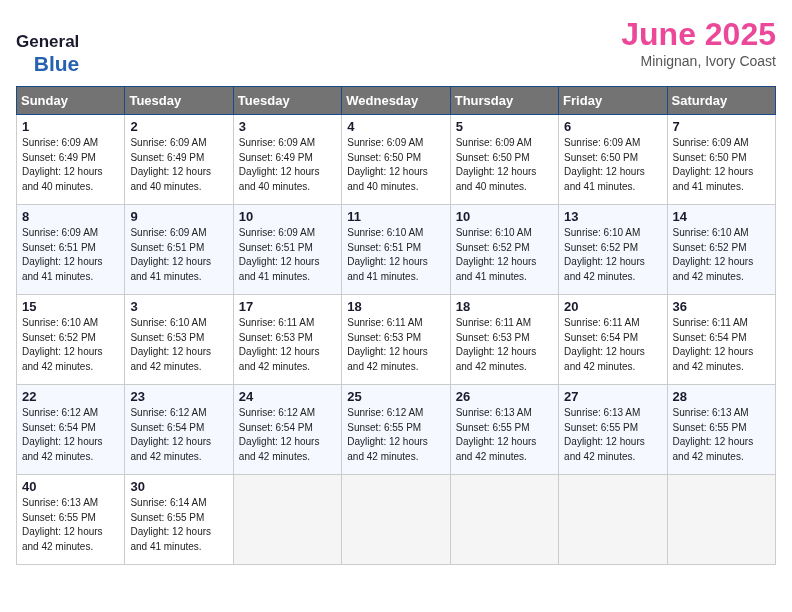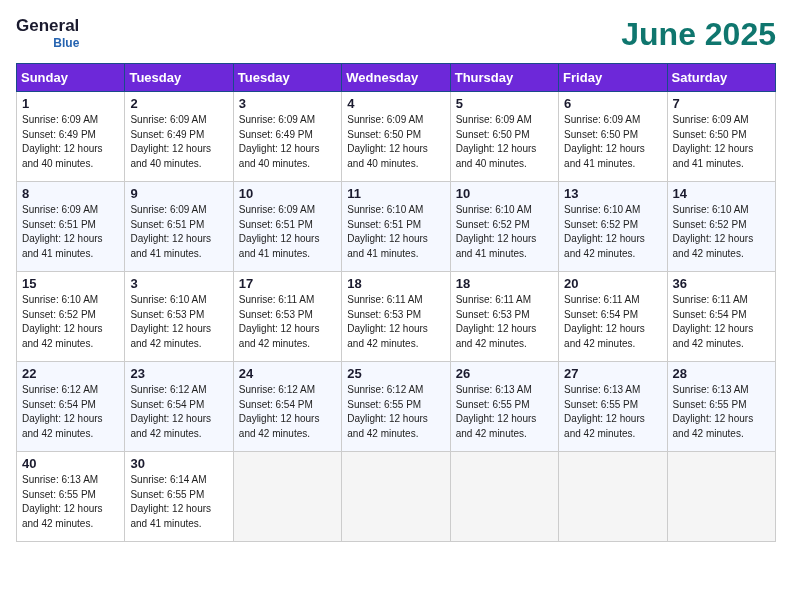--- a/index.html
+++ b/index.html
@@ -20,33 +20,33 @@
       display: flex;
       align-items: center;
       gap: 4px;
     }
     .title-block {
       text-align: right;
     }
     .month-year {
       font-size: 32px;
       font-weight: bold;
-      color: #0f766e;
+      color: #ec4899;
     }
     .location {
       font-size: 14px;
       color: #555;
     }
     .calendar {
       width: 100%;
       border-collapse: collapse;
       font-size: 11px;
     }
     .calendar thead tr th {
-      background: #6d28d9;
+      background: #737373;
       color: #fff;
       padding: 6px 4px;
       text-align: left;
       font-size: 13px;
       font-weight: bold;
       border: 1px solid #1a4a8a;
     }
     .calendar tbody tr td {
       border: 1px solid #ccc;
       vertical-align: top;
@@ -75,29 +75,30 @@
     }
   </style>
 </head>
 <body>
 
 <div class="header">
   <div class="logo">
   <div class="logo-wrapper">
     <div style="display:flex;flex-direction:column;align-items:flex-end;">
       <span style="font-size:17px;font-weight:bold;color:#1a1a2e;">General</span>
-      <span style="font-size:12px;font-weight:bold;color:#2563b0;">Blue</span>
+      <span style="font-size:21px;font-weight:bold;color:#2563b0;">Blue</span>
     </div>
     <div style="display:flex;flex-direction:column;gap:2px;margin-left:4px;">
       
     </div>
   </div>
 </div>
   <div class="title-block">
     <div class="month-year">June 2025</div>
+    <div class="location">Minignan, Ivory Coast</div>
   </div>
 </div>
 
 <table class="calendar">
   <thead>
     <tr>
     <th>Sunday</th>
         <th>Tuesday</th>
         <th>Tuesday</th>
         <th>Wednesday</th>
@@ -242,19 +243,20 @@
         <td class="empty"></td>
         <td class="empty"></td>
       </tr>
     </tbody>
 </table>
 
 <style>
   .logo {
     flex-direction: column;
     align-items: flex-end;
+    margin-top: 16px;
   }
   .logo-wrapper {
     display: flex;
     align-items: center;
     gap: 6px;
   }
 </style>
 
 </body></html>

